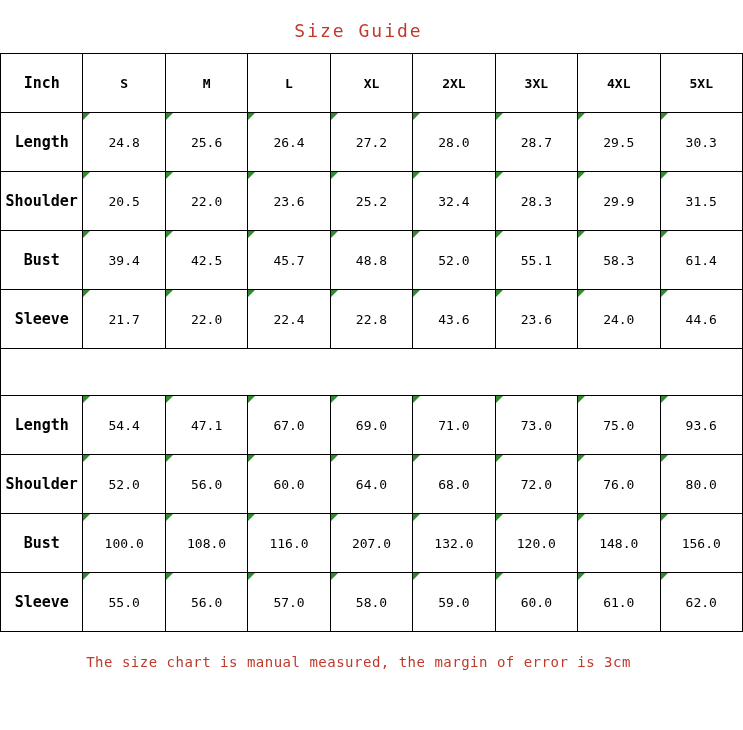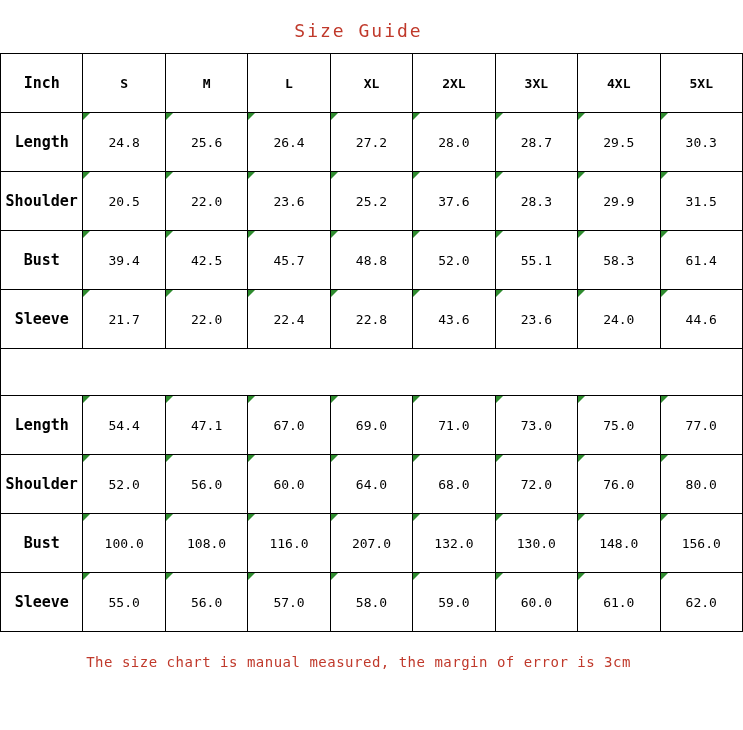--- a/index.html
+++ b/index.html
@@ -111,21 +111,21 @@
         <td class="corner">29.5</td>
         <td class="corner">30.3</td>
       </tr>
 
       <tr>
         <td class="row-label">Shoulder</td>
         <td class="corner">20.5</td>
         <td class="corner">22.0</td>
         <td class="corner">23.6</td>
         <td class="corner">25.2</td>
-        <td class="corner">37.6</td>
+        <td class="corner">32.4</td>
         <td class="corner">28.3</td>
         <td class="corner">29.9</td>
         <td class="corner">31.5</td>
       </tr>
 
       <tr>
         <td class="row-label">Bust</td>
         <td class="corner">39.4</td>
         <td class="corner">42.5</td>
         <td class="corner">45.7</td>
@@ -157,21 +157,21 @@
 
       <tr>
         <td class="row-label">Length</td>
         <td class="corner">54.4</td>
         <td class="corner">47.1</td>
         <td class="corner">67.0</td>
         <td class="corner">69.0</td>
         <td class="corner">71.0</td>
         <td class="corner">73.0</td>
         <td class="corner">75.0</td>
-        <td class="corner">77.0</td>
+        <td class="corner">93.6</td>
       </tr>
 
       <tr>
         <td class="row-label">Shoulder</td>
         <td class="corner">52.0</td>
         <td class="corner">56.0</td>
         <td class="corner">60.0</td>
         <td class="corner">64.0</td>
         <td class="corner">68.0</td>
         <td class="corner">72.0</td>
@@ -179,21 +179,21 @@
         <td class="corner">80.0</td>
       </tr>
 
       <tr>
         <td class="row-label">Bust</td>
         <td class="corner">100.0</td>
         <td class="corner">108.0</td>
         <td class="corner">116.0</td>
         <td class="corner">207.0</td>
         <td class="corner">132.0</td>
-        <td class="corner">130.0</td>
+        <td class="corner">120.0</td>
         <td class="corner">148.0</td>
         <td class="corner">156.0</td>
       </tr>
 
       <tr>
         <td class="row-label">Sleeve</td>
         <td class="corner">55.0</td>
         <td class="corner">56.0</td>
         <td class="corner">57.0</td>
         <td class="corner">58.0</td>

